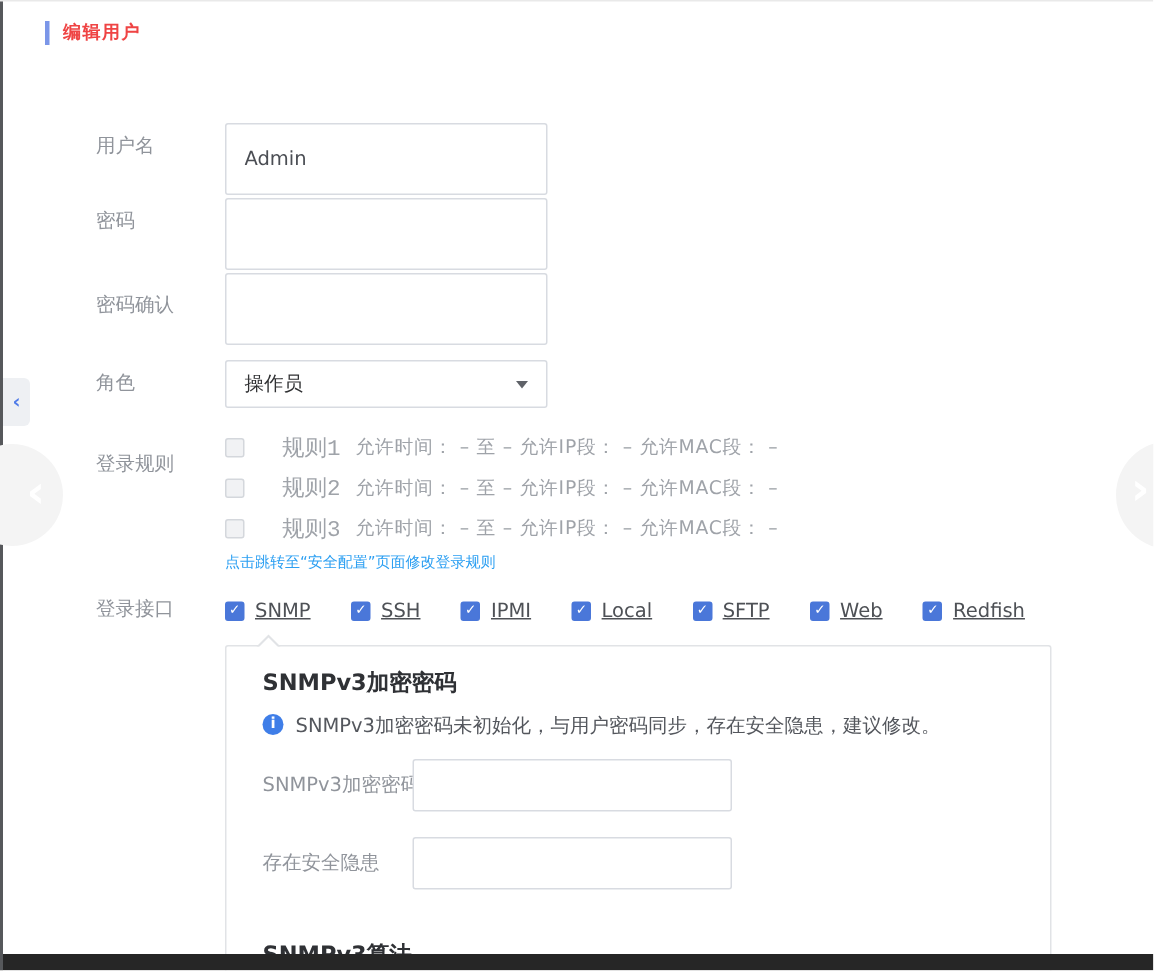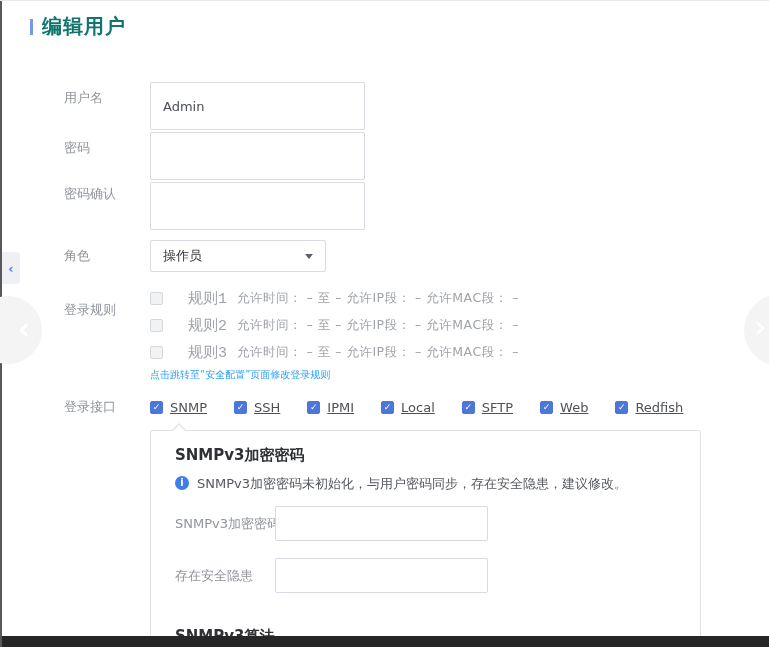--- a/index.html
+++ b/index.html
@@ -7,32 +7,32 @@
   .screen {
     position:relative; width:769px; height:647px; background:#ffffff;
     overflow:hidden; font-size:13px; color:#303133;
   }
   .left-edge { position:absolute; left:0; top:0; width:2px; height:100%; background:#56585b; z-index:7; }
   .top-edge { position:absolute; left:0; top:0; width:100%; height:1px; background:#e9e9e9; z-index:7; }
   .bottom-bar { position:absolute; left:0; bottom:0; width:100%; height:11px; background:#262626; z-index:6; }
 
   .page-header { position:absolute; left:30px; top:13px; display:flex; align-items:center; }
   .accent-bar { width:3px; height:16px; background:#7b96e8; margin-right:9px; }
-  .page-title { font-size:20px; font-weight:bold; color:#0f766e; letter-spacing:1px; }
+  .page-title { font-size:12px; font-weight:bold; color:#ef4444; letter-spacing:1px; }
 
   .form-label {
     position:absolute; left:64px; font-size:13px; color:#90949b; line-height:32px; white-space:nowrap;
   }
   .text-input {
     position:absolute; left:150px; width:215px; height:48px;
     border:1px solid #d8dbe1; border-radius:2px; background:#fff;
     font-family:inherit; font-size:13px; color:#4b4e54; padding:0 12px; outline:none;
   }
   .select-box {
-    position:absolute; left:150px; width:176px; height:32px;
+    position:absolute; left:150px; width:215px; height:32px;
     border:1px solid #d8dbe1; border-radius:2px; background:#fff;
     display:flex; align-items:center; padding:0 12px; cursor:pointer;
   }
   .select-value { font-size:13px; color:#303133; flex:1; }
   .caret-down {
     width:0; height:0; border-left:4px solid transparent; border-right:4px solid transparent;
     border-top:5px solid #5f6268;
   }
 
   .cb {
@@ -112,21 +112,21 @@
     <span class="accent-bar"></span>
     <span class="page-title">编辑用户</span>
   </div>
 
   <span class="form-label" style="top:82px">用户名</span>
   <input class="text-input" style="top: 82px;" value="Admin">
 
   <span class="form-label" style="top:132px">密码</span>
   <input class="text-input" style="top: 132px;" value="">
 
-  <span class="form-label" style="top:178px">密码确认</span>
+  <span class="form-label" style="top:188px">密码确认</span>
   <input class="text-input" style="top: 182px;" value="">
 
   <span class="form-label" style="top:240px">角色</span>
   <div class="select-box" style="top:240px">
     <span class="select-value">操作员</span>
     <span class="caret-down"></span>
   </div>
 
   <span class="form-label" style="top:294px">登录规则</span>
 

